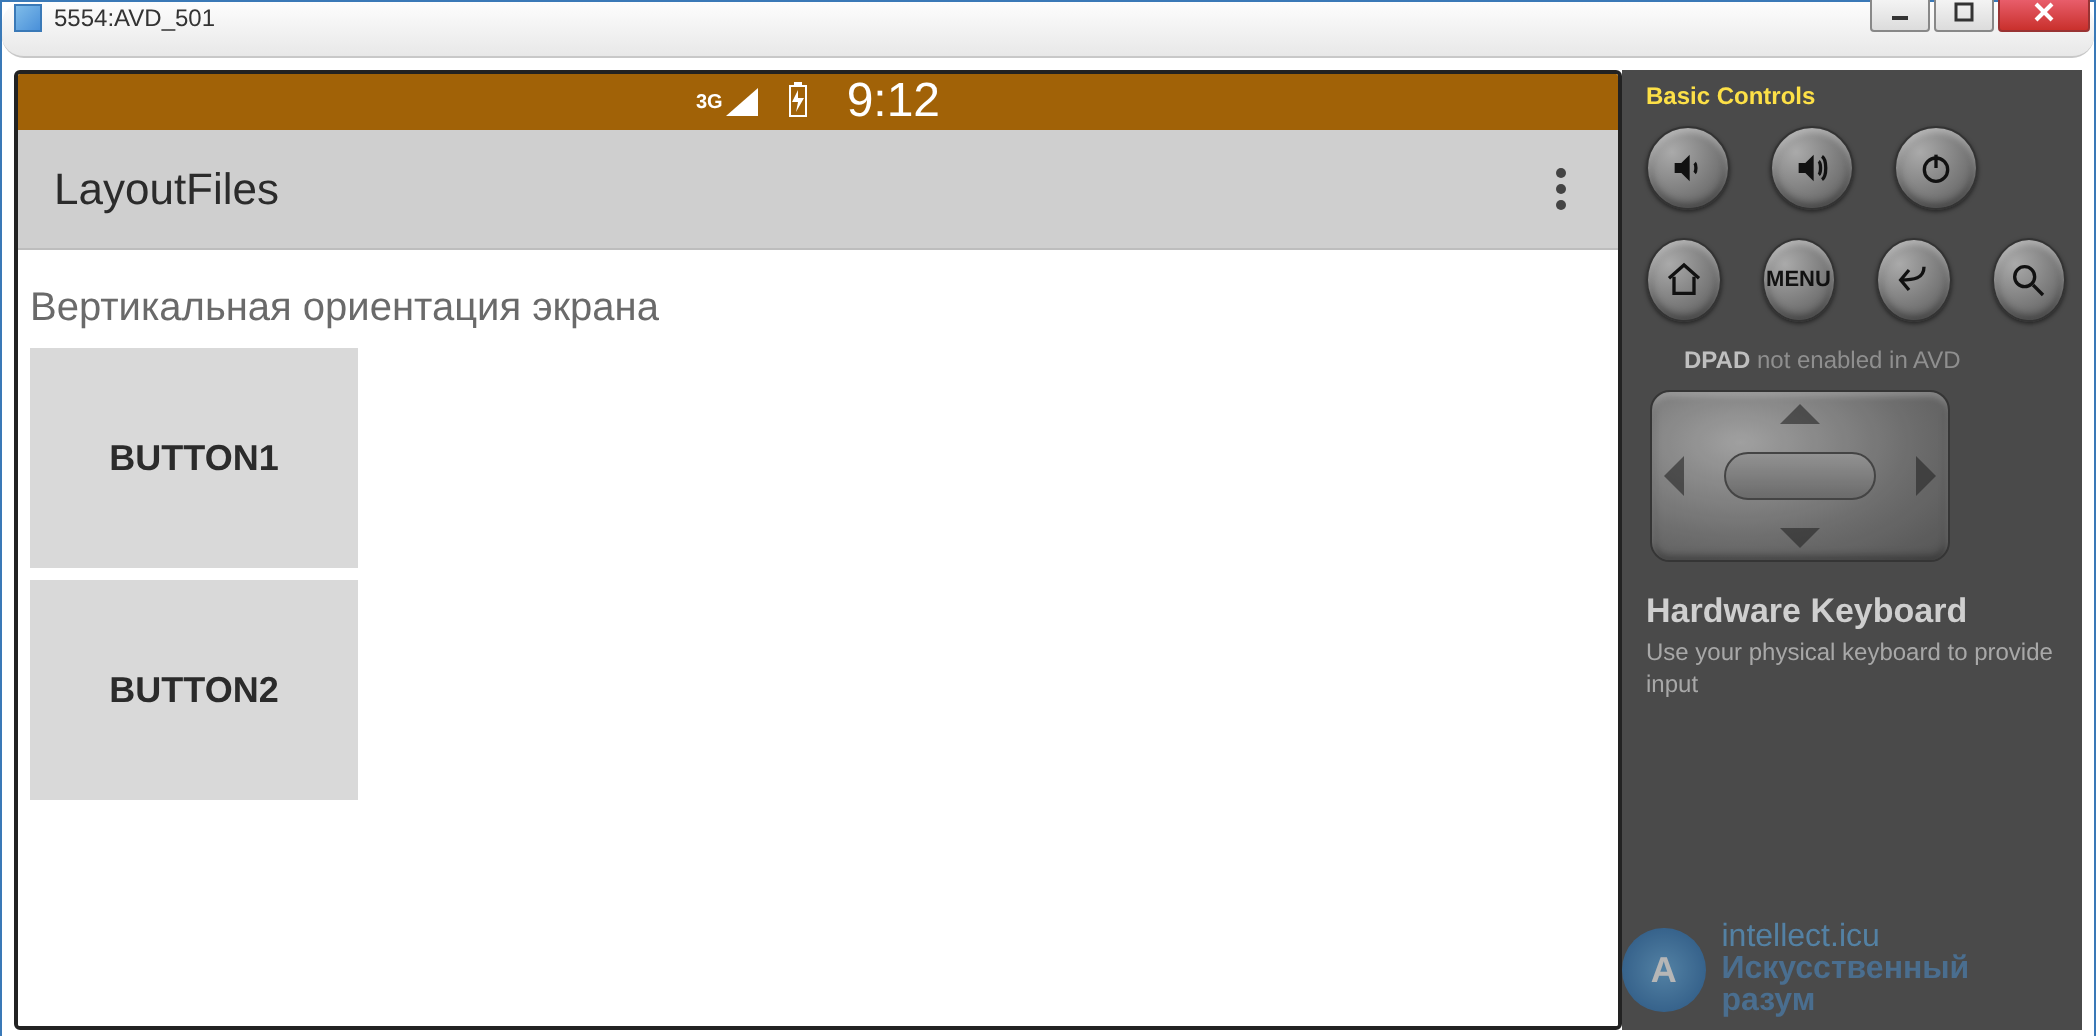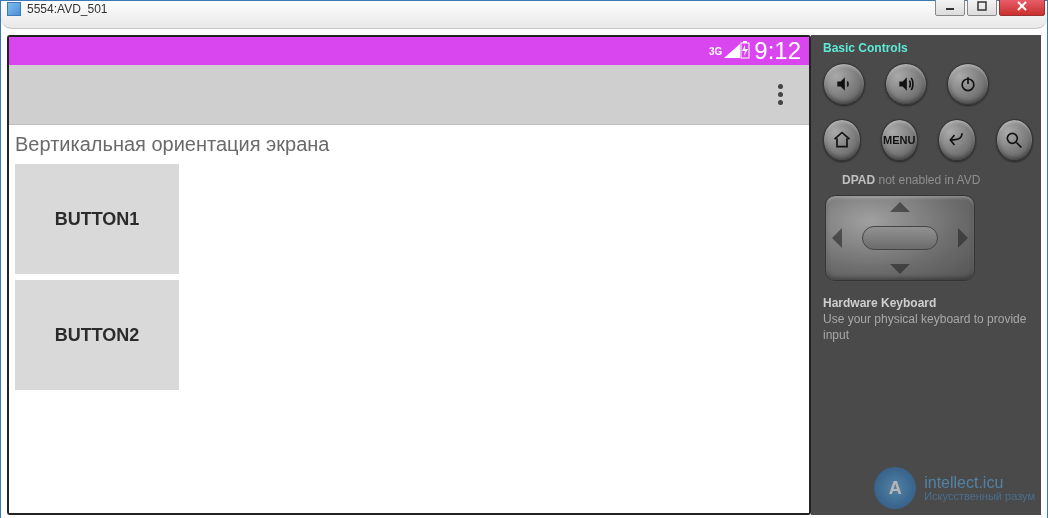--- a/index.html
+++ b/index.html
@@ -45,53 +45,53 @@
   
   .device-wrap {
     border: 2px solid #222;
     width: 804px; height: 480px;
     border-radius: 3px;
     overflow:hidden;
     display:flex; flex-direction:column;
     background:#fff;
   }
   .android-status {
-    height: 28px; background:#d946ef; color:#fff;
-    display:flex; align-items:center; justify-content:flex-end;
-    padding: 0 8px; gap: 0; font-size: 14px;
+    height: 28px; background:#a16207; color:#fff;
+    display:flex; align-items:center; justify-content:center;
+    padding: 0 8px; gap: 15px; font-size: 14px;
   }
   .android-status .sig { font-size:10px; font-weight:bold; letter-spacing:0; display:flex; align-items:center; gap:2px;}
   .android-status .clock { font-size: 24px; font-weight: 300; margin-left:4px; }
   .action-bar {
     height: 60px; background:#cfcfcf;
     display:flex; align-items:center; padding: 0 18px;
     color:#2b2b2b; font-size: 22px; font-weight: 500;
     border-bottom: 1px solid #bdbdbd;
   }
   .action-bar .spacer { flex:1; }
   .overflow-dots { display:flex; flex-direction:column; gap:3px; padding:8px; cursor:pointer;}
   .overflow-dots span { width:5px; height:5px; border-radius:50%; background:#444; }
 
-  .app-content { flex:1; background:#fff; padding: 6px 6px; }
+  .app-content { flex:1; background:#fff; padding: 16px 6px; }
   .app-textview { font-size: 20px; color:#6a6a6a; margin: 2px 0 8px 0; }
   .app-btn {
     width: 164px; height: 110px; background:#d9d9d9;
     border: none; margin: 6px 0; display:flex; align-items:center; justify-content:center;
     font-size: 18px; font-weight:bold; color:#2b2b2b; cursor:pointer;
   }
 
   
   .sidebar {
     flex:1; background:#4a4a4a; color:#cfcfcf;
     padding: 4px 8px 8px 12px; font-size: 12px;
     display:flex; flex-direction:column; gap: 6px;
     position:relative;
     overflow:hidden;
   }
-  .side-heading { font-weight:bold; color:#5eead4; font-size:12px; margin-top:2px; }
+  .side-heading { font-weight:bold; color:#fde047; font-size:12px; margin-top:2px; }
   .side-row { display:flex; gap: 20px; margin: 2px 0 6px 0; }
   .round-btn {
     width: 42px; height: 42px; border-radius: 50%;
     background: radial-gradient(circle at 30% 30%, #aaa, #777 60%, #555);
     border: 1px solid #333;
     box-shadow: inset 0 2px 3px rgba(255,255,255,.4), inset 0 -2px 4px rgba(0,0,0,.4), 0 1px 2px rgba(0,0,0,.5);
     display:flex; align-items:center; justify-content:center;
     color:#111; font-weight:bold; font-size:11px; cursor:pointer;
   }
   .round-btn svg { width:20px; height:20px; stroke:#111; fill:none; stroke-width:2; }
@@ -113,33 +113,33 @@
   .dpad .down { bottom:6px; left:50%; transform:translateX(-50%); border-width:10px 10px 0 10px; border-color:#222 transparent transparent transparent;}
   .dpad .left { left:6px; top:50%; transform:translateY(-50%); border-width:10px 10px 10px 0; border-color:transparent #222 transparent transparent;}
   .dpad .right{ right:6px; top:50%; transform:translateY(-50%); border-width:10px 0 10px 10px; border-color:transparent transparent transparent #222;}
   .dpad .center-pill{
     position:absolute; left:36px; right:36px; top:30px; bottom:30px;
     border-radius:20px;
     background: linear-gradient(#9a9a9a,#6f6f6f);
     border:1px solid #444;
   }
   .kb-note { color:#a8a8a8; line-height:1.35; }
-  .kb-note b { color:#cfcfcf; display:block; font-size:12px; }
+  .kb-note b { color:#cfcfcf; display:block; font-size:17px; }
 
   .watermark {
     position:absolute; right:6px; bottom:6px; display:flex; align-items:center; gap:8px;
     opacity:.6; pointer-events:none;
   }
   .watermark .logo {
     width:42px; height:42px; border-radius:50%;
     background: radial-gradient(circle at 50% 50%, #5aa7e0 0%, #2b74b8 70%);
     display:flex; align-items:center; justify-content:center; color:#fff; font-weight:bold; font-size:18px;
   }
   .watermark .wm-text { color:#5aa7e0; font-size:16px; line-height:1; }
-  .watermark .wm-sub { color:#4a86bd; font-size:11px; display:block; }
+  .watermark .wm-sub { color:#4a86bd; font-size:16px; display:block;font-weight:bold; }
 </style>
 </head>
 <body>
 
 <div class="window">
 
   <div class="titlebar">
     <div class="app-icon"></div>
     <div class="title-text">5554:AVD_501</div>
     <div class="win-controls">
@@ -176,20 +176,21 @@
           <svg width="10" height="18" viewBox="0 0 10 18">
               <rect x="1" y="2" width="8" height="15" fill="none" stroke="#fff" stroke-width="1"></rect>
               <rect x="3" y="0" width="4" height="2" fill="#fff"></rect>
               <polygon points="5,4 2,10 5,10 4,15 8,8 5,8" fill="#fff"></polygon>
             </svg>
         </span>
         <span class="clock">9:12</span>
       </div>
 
       <div class="action-bar">
+        <span>LayoutFiles</span>
         <span class="spacer"></span>
         <div class="overflow-dots">
           <span></span>
           <span></span>
           <span></span>
         </div>
       </div>
 
       <div class="app-content">
         <div class="app-textview">Вертикальная ориентация экрана</div>

